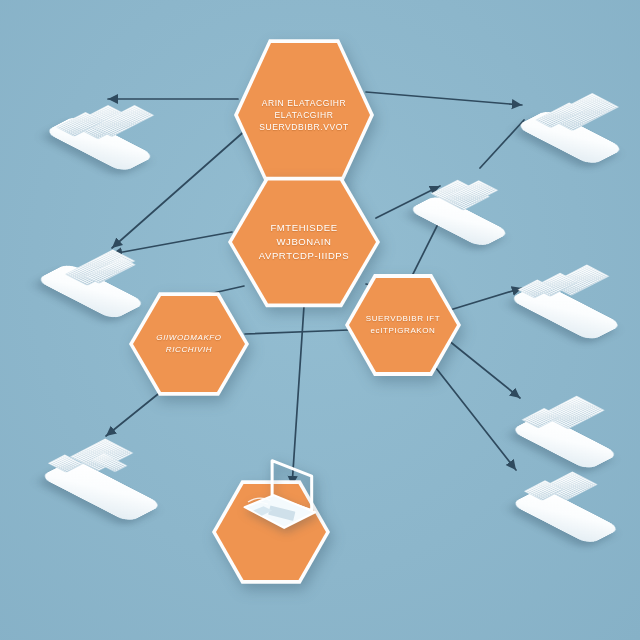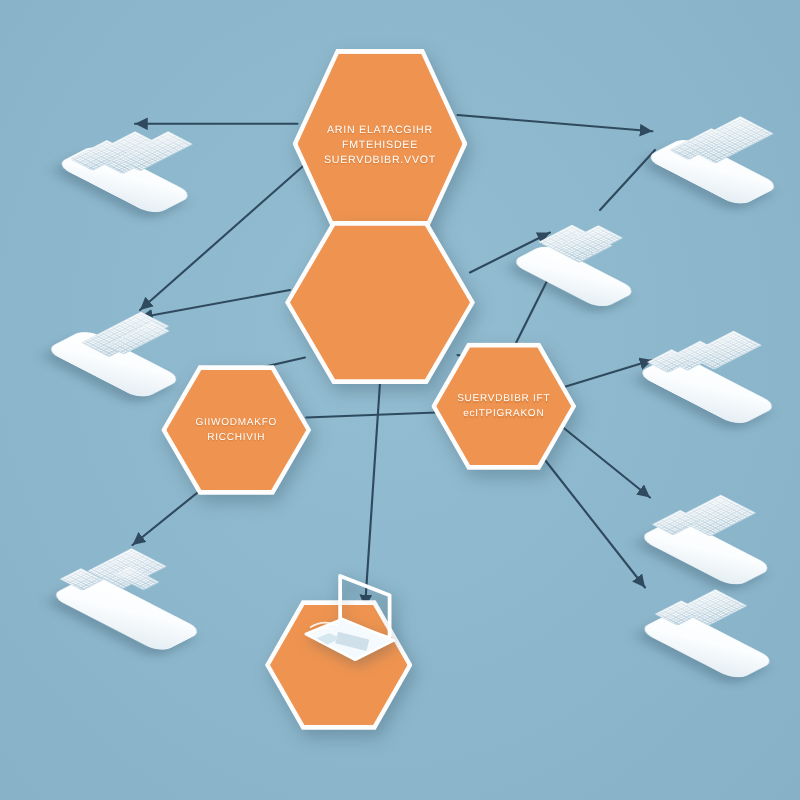--- a/index.html
+++ b/index.html
@@ -28,21 +28,21 @@
        line-height:1.45;letter-spacing:.6px;
        text-shadow:0 1px 1px rgba(170,90,30,.45);
        padding:0 8px;word-break:break-word;}
   .hex .txt span{display:block;}
 
   .hex-top   {left:238px;top:40px;width:132px;height:150px;}
   .hex-top .txt{font-size:8.5px;}
   .hex-center{left:232px;top:178px;width:144px;height:128px;}
   .hex-center .txt{font-size:9.5px;}
   .hex-left  {left:133px;top:294px;width:112px;height:100px;}
-  .hex-left .txt{font-size:8px;}
+  .hex-left .txt{font-size:8px;font-style:italic;}
   .hex-right {left:349px;top:276px;width:108px;height:98px;}
   .hex-right .txt{font-size:8px;}
   .hex-bottom{left:216px;top:482px;width:110px;height:100px;}
 
   
   .node{position:absolute;}
   .pad{position:absolute;left:0;bottom:0;width:100%;height:46%;
        background:linear-gradient(160deg,#ffffff 0%,#fbfdfe 45%,#e3edf3 100%);
        border-radius:16px/12px;
        transform:rotateX(59deg) rotateZ(45deg);
@@ -176,28 +176,33 @@
       <div class="bld" style="left:16px;top:44px;width:26px;height:24px;"></div>
       <div class="bld" style="left:58px;top:48px;width:34px;height:18px;"></div>
     </div>
   </div>
 
   <div class="hex hex-top">
     <div class="ring"></div>
     <div class="shape"></div>
     <div class="txt">
       <span>ARIN ELATACGIHR</span>
+      <span>ELATACGIHR</span>
+      <span>SUERVDBIBR.VVOT</span>
+    </div>
+  </div>
+
+  <div class="hex hex-center">
+    <div class="ring"></div>
+    <div class="shape"></div>
+    <div class="txt">
       <span>FMTEHISDEE</span>
-      <span>SUERVDBIBR.VVOT</span>
-    </div>
-  </div>
-
-  <div class="hex hex-center">
-    <div class="ring"></div>
-    <div class="shape"></div>
+      <span>WJBONAIN</span>
+      <span>AVPRTCDP-IIIDPS</span>
+    </div>
   </div>
 
   <div class="hex hex-left">
     <div class="ring"></div>
     <div class="shape"></div>
     <div class="txt">
       <span>GIIWODMAKFO</span>
       <span>RICCHIVIH</span>
     </div>
   </div>

